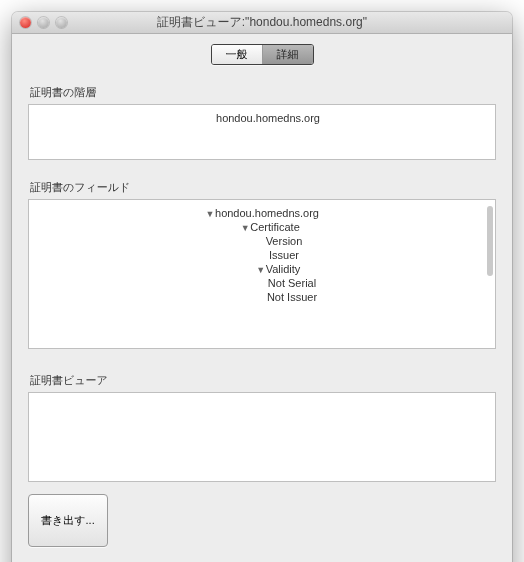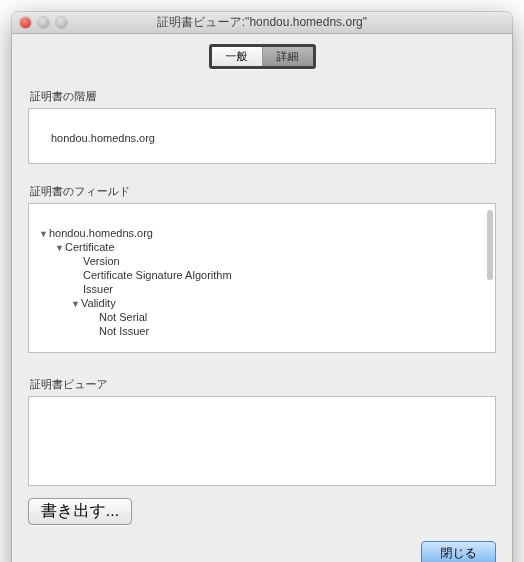--- a/index.html
+++ b/index.html
@@ -49,21 +49,21 @@
   .body {
     padding: 10px 16px 14px 16px;
   }
   .seg {
     display: flex;
     justify-content: center;
     margin-bottom: 14px;
   }
   .seg-inner {
     display: flex;
-    border: 3px solid #404040;
+    border: 1px solid #404040;
     border-radius: 3px;
     overflow: hidden;
     box-shadow: 0 1px 0 rgba(255,255,255,0.6);
   }
   .seg-btn {
     padding: 2px 14px;
     font-size: 11px;
     background: linear-gradient(#fdfdfd, #e6e6e6);
     border: none;
     cursor: pointer;
@@ -75,25 +75,26 @@
   }
   .section-label {
     font-size: 11px;
     margin: 20px 0 4px 2px;
     color: #333;
   }
   .panel {
     background: #fff;
     border: 1px solid #bfbfbf;
     border-radius: 0;
-    padding: 22px 10px;
+    padding: 6px 10px;
     font-size: 11px;
     color: #333;
     overflow: auto;
     position: relative;
+    text-align: center;
   }
   .panel.hier { height: 56px; margin-bottom: 12px; }
   .panel.fields { height: 150px; margin-bottom: 24px; }
   .panel.value { height: 90px; margin-bottom: 12px; }
   .tree-row {
     padding: 1px 0;
     white-space: nowrap;
   }
   .tree-row .arrow {
     display: inline-block;
@@ -105,22 +106,22 @@
     position: absolute;
     right: 2px; top: 6px;
     width: 6px; height: 70px;
     background: #c9c9c9;
     border-radius: 3px;
   }
   .btn {
     background: linear-gradient(#fdfdfd, #e3e3e3);
     border: 1px solid #9a9a9a;
     border-radius: 4px;
-    padding: 2px 12px;
-    font-size: 16px;
+    padding: 18px 12px;
+    font-size: 11px;
     cursor: pointer;
     box-shadow: 0 1px 0 rgba(255,255,255,0.7);
   }
   .footer {
     display: flex;
     justify-content: flex-end;
     padding-top: 10px;
     margin-top: 6px;
   }
   .btn.primary {
@@ -163,23 +164,20 @@
       <div class="tree-row" style="padding-left:0">
         <span class="arrow">▼</span><span>hondou.homedns.org</span>
       </div>
       <div class="tree-row" style="padding-left:16px">
         <span class="arrow">▼</span><span>Certificate</span>
       </div>
       <div class="tree-row" style="padding-left:44px">
         <span>Version</span>
       </div>
       <div class="tree-row" style="padding-left:44px">
-        <span>Certificate Signature Algorithm</span>
-      </div>
-      <div class="tree-row" style="padding-left:44px">
         <span>Issuer</span>
       </div>
       <div class="tree-row" style="padding-left:32px">
         <span class="arrow">▼</span><span>Validity</span>
       </div>
       <div class="tree-row" style="padding-left:60px">
         <span>Not Serial</span>
       </div>
       <div class="tree-row" style="padding-left:60px">
         <span>Not Issuer</span>

